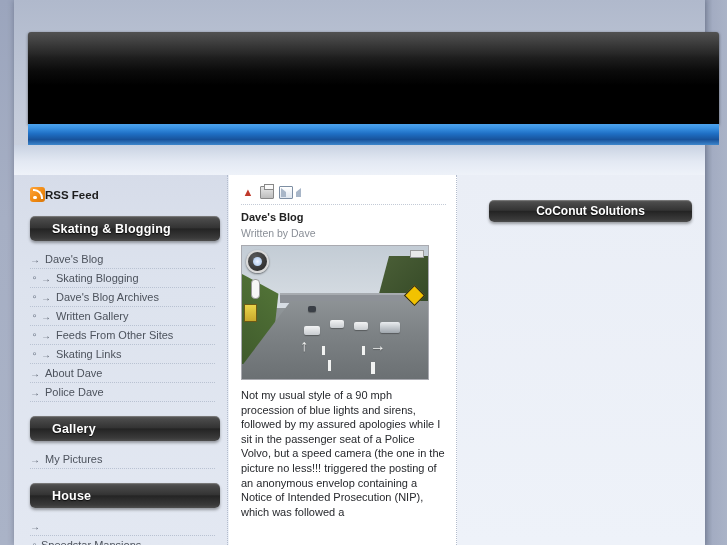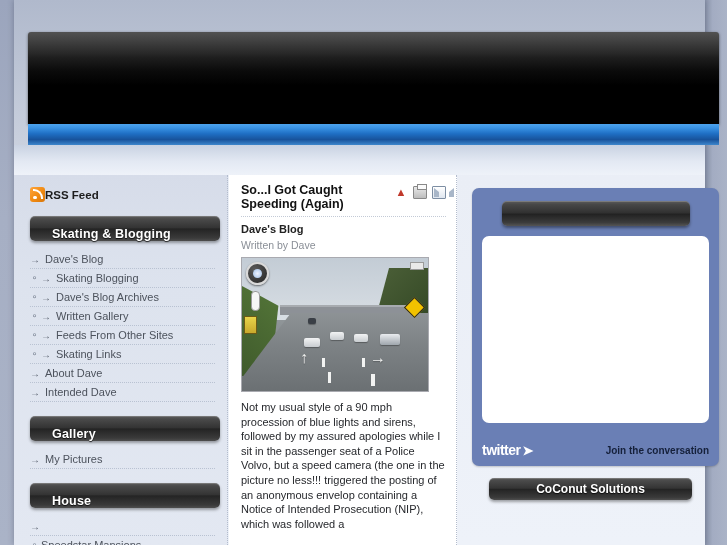--- a/index.html
+++ b/index.html
@@ -121,21 +121,21 @@
 
   .sec-btn {
     position: relative;
     margin: 14px 0 9px 4px;
     width: 190px; height: 25px;
     border-radius: 5px;
     background: linear-gradient(to bottom,
       #5e5e5e 0%, #4a4a4a 12%, #343434 46%, #242424 52%, #3a3a3a 88%, #4e4e4e 100%);
     box-shadow: 0 2px 3px rgba(0,0,0,.35), inset 0 1px 0 rgba(255,255,255,.18);
     display: flex;
-    align-items: flex-end;
+    align-items: center;
   }
   .sec-btn span {
     color: #fff;
     font-size: 12.5px;
     font-weight: bold;
     padding-left: 22px;
     text-shadow: 0 1px 1px rgba(0,0,0,.8);
     letter-spacing: .2px;
   }
 
@@ -433,21 +433,21 @@
         <span class="bullet-dot">⚬</span>
         <span class="arrow">→</span>
         <span class="mi-label">Skating Links</span>
       </li>
       <li class="top">
         <span class="arrow">→</span>
         <span class="mi-label">About Dave</span>
       </li>
       <li class="top">
         <span class="arrow">→</span>
-        <span class="mi-label">Intended Dave</span>
+        <span class="mi-label">Police Dave</span>
       </li>
     </ul>
 
     <div class="sec-btn">
       <span>Gallery</span>
     </div>
     <ul class="menu">
       <li class="top">
         <span class="arrow">→</span>
         <span class="mi-label">My Pictures</span>
@@ -464,21 +464,20 @@
       <li class="sub">
         <span class="bullet-dot">⚬</span>
         <span class="mi-label">Speedstar Mansions</span>
       </li>
     </ul>
   </div>
 
   <div id="article">
 
     <div class="art-head">
-      <div class="art-title">So...I Got Caught Speeding (Again)</div>
       <div class="art-icons">
         <span class="ico pdf">▲</span>
         <span class="ico print"></span>
         <span class="ico mail"></span>
       </div>
     </div>
 
     <div class="art-cat">Dave's Blog</div>
     <div class="art-author">Written by Dave</div>
 
@@ -510,30 +509,19 @@
       <div class="sv-compass"></div>
       <div class="sv-zoom"></div>
       <div class="sv-tr"></div>
     </div>
 
     <div class="art-body">Not my usual style of a 90 mph procession of blue lights and sirens, followed by my assured apologies while I sit in the passenger seat of a Police Volvo, but a speed camera (the one in the picture no less!!! triggered the posting of an anonymous envelop containing a Notice of Intended Prosecution (NIP), which was followed a</div>
   </div>
 
   <div id="rightcol">
 
-    <div id="twitter-widget">
-      <div id="tw-topbtn"></div>
-      <div id="tw-stream"></div>
-      <div id="tw-footer">
-        <div id="tw-logo">
-          <span>twitter</span>
-          <span id="tw-bird">➤</span>
-        </div>
-        <div id="tw-tag">Join the conversation</div>
-      </div>
-    </div>
 
     <div id="coconut-btn">
       <span>CoConut Solutions</span>
     </div>
   </div>
 
 </div>
 
 </body></html>

